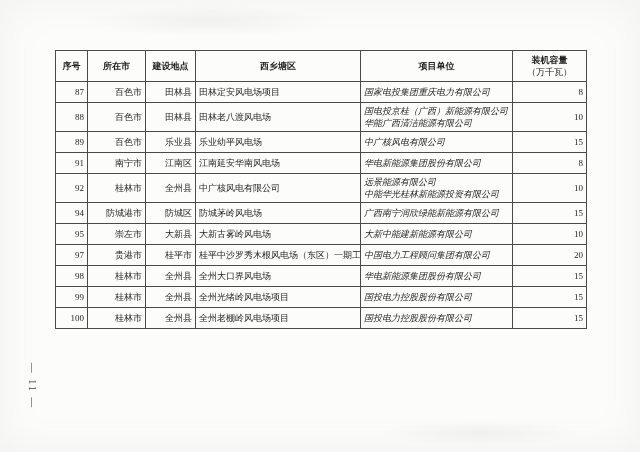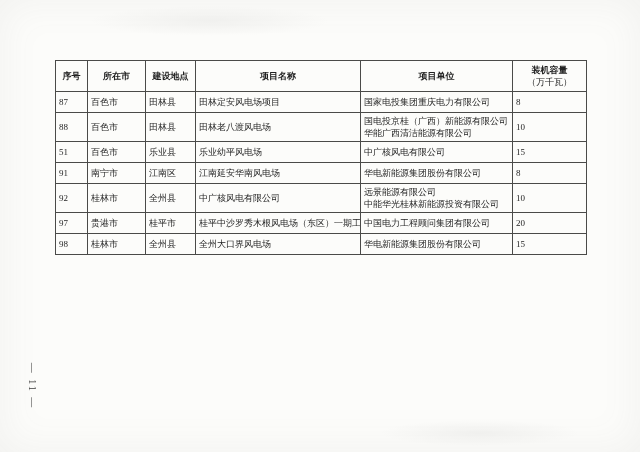--- a/index.html
+++ b/index.html
@@ -33,21 +33,21 @@
     text-align: center;
     font-size: 10px;
     color: #3a3a3a;
     letter-spacing: 2px;
     transform: rotate(90deg);
   }
 
   table.projects {
     position: absolute;
     left: 55px;
-    top: 60px;
+    top: 50px;
     width: 531px;
     border-collapse: collapse;
     table-layout: fixed;
     color: #1f1f1f;
   }
   table.projects col.c-no       { width: 32px; }
   table.projects col.c-city     { width: 58px; }
   table.projects col.c-loc      { width: 50px; }
   table.projects col.c-project  { width: 165px; }
   table.projects col.c-unit     { width: 152px; }
@@ -59,25 +59,25 @@
     line-height: 12px;
     padding: 2px 3px;
     overflow: hidden;
   }
   table.projects th {
     font-weight: bold;
     text-align: center;
     height: 26px;
     color: #222;
   }
-  table.projects td.td-center { text-align: left; }
+  table.projects td.td-center { text-align: right; }
   table.projects td.td-left   { text-align: left; }
   tr.row-single td { height: 16px; }
   td.project-cell { white-space: nowrap; }
-  .unit-line { white-space: nowrap; }
+  .unit-line { white-space: nowrap; font-style: italic; }
   .hdr-sub { font-weight: normal; }
 </style>
 </head>
 <body>
 
 <div class="page">
 
   <div class="scan-smudge smudge-a"></div>
   <div class="scan-smudge smudge-b"></div>
 
@@ -90,21 +90,21 @@
         <col class="c-loc">
       <col class="c-project">
         <col class="c-unit">
         <col class="c-capacity">
     </colgroup>
     <thead>
       <tr>
         <th>序号</th>
         <th>所在市</th>
         <th>建设地点</th>
-        <th>项目名称</th>
+        <th>西乡塘区</th>
         <th>项目单位</th>
         <th>
           <div>装机容量</div>
           <div class="hdr-sub">（万千瓦）</div>
         </th>
       </tr>
     </thead>
     <tbody>
         <tr class="row-single">
           <td class="td-center">87</td>
@@ -121,21 +121,21 @@
           <td class="td-center">百色市</td>
           <td class="td-center">田林县</td>
           <td class="td-left project-cell">田林老八渡风电场</td>
           <td class="td-left">
             <div class="unit-line">国电投京桂（广西）新能源有限公司</div>
             <div class="unit-line">华能广西清洁能源有限公司</div>
           </td>
           <td class="td-center">10</td>
         </tr>
         <tr class="row-single">
-          <td class="td-center">51</td>
+          <td class="td-center">89</td>
           <td class="td-center">百色市</td>
           <td class="td-center">乐业县</td>
           <td class="td-left project-cell">乐业幼平风电场</td>
           <td class="td-left">
             <div class="unit-line">中广核风电有限公司</div>
           </td>
           <td class="td-center">15</td>
         </tr>
         <tr class="row-single">
           <td class="td-center">91</td>
@@ -152,35 +152,75 @@
           <td class="td-center">桂林市</td>
           <td class="td-center">全州县</td>
           <td class="td-left project-cell">中广核风电有限公司</td>
           <td class="td-left">
             <div class="unit-line">远景能源有限公司</div>
             <div class="unit-line">中能华光桂林新能源投资有限公司</div>
           </td>
           <td class="td-center">10</td>
         </tr>
         <tr class="row-single">
+          <td class="td-center">94</td>
+          <td class="td-center">防城港市</td>
+          <td class="td-center">防城区</td>
+          <td class="td-left project-cell">防城茅岭风电场</td>
+          <td class="td-left">
+            <div class="unit-line">广西南宁润欣绿能新能源有限公司</div>
+          </td>
+          <td class="td-center">15</td>
+        </tr>
+        <tr class="row-single">
+          <td class="td-center">95</td>
+          <td class="td-center">崇左市</td>
+          <td class="td-center">大新县</td>
+          <td class="td-left project-cell">大新古雾岭风电场</td>
+          <td class="td-left">
+            <div class="unit-line">大新中能建新能源有限公司</div>
+          </td>
+          <td class="td-center">10</td>
+        </tr>
+        <tr class="row-single">
           <td class="td-center">97</td>
           <td class="td-center">贵港市</td>
           <td class="td-center">桂平市</td>
           <td class="td-left project-cell">桂平中沙罗秀木根风电场（东区）一期工程</td>
           <td class="td-left">
             <div class="unit-line">中国电力工程顾问集团有限公司</div>
           </td>
           <td class="td-center">20</td>
         </tr>
         <tr class="row-single">
           <td class="td-center">98</td>
           <td class="td-center">桂林市</td>
           <td class="td-center">全州县</td>
           <td class="td-left project-cell">全州大口界风电场</td>
           <td class="td-left">
             <div class="unit-line">华电新能源集团股份有限公司</div>
           </td>
           <td class="td-center">15</td>
         </tr>
+        <tr class="row-single">
+          <td class="td-center">99</td>
+          <td class="td-center">桂林市</td>
+          <td class="td-center">全州县</td>
+          <td class="td-left project-cell">全州光绪岭风电场项目</td>
+          <td class="td-left">
+            <div class="unit-line">国投电力控股股份有限公司</div>
+          </td>
+          <td class="td-center">15</td>
+        </tr>
+        <tr class="row-single">
+          <td class="td-center">100</td>
+          <td class="td-center">桂林市</td>
+          <td class="td-center">全州县</td>
+          <td class="td-left project-cell">全州老棚岭风电场项目</td>
+          <td class="td-left">
+            <div class="unit-line">国投电力控股股份有限公司</div>
+          </td>
+          <td class="td-center">15</td>
+        </tr>
       </tbody>
   </table>
 
 </div>
 
 </body></html>

